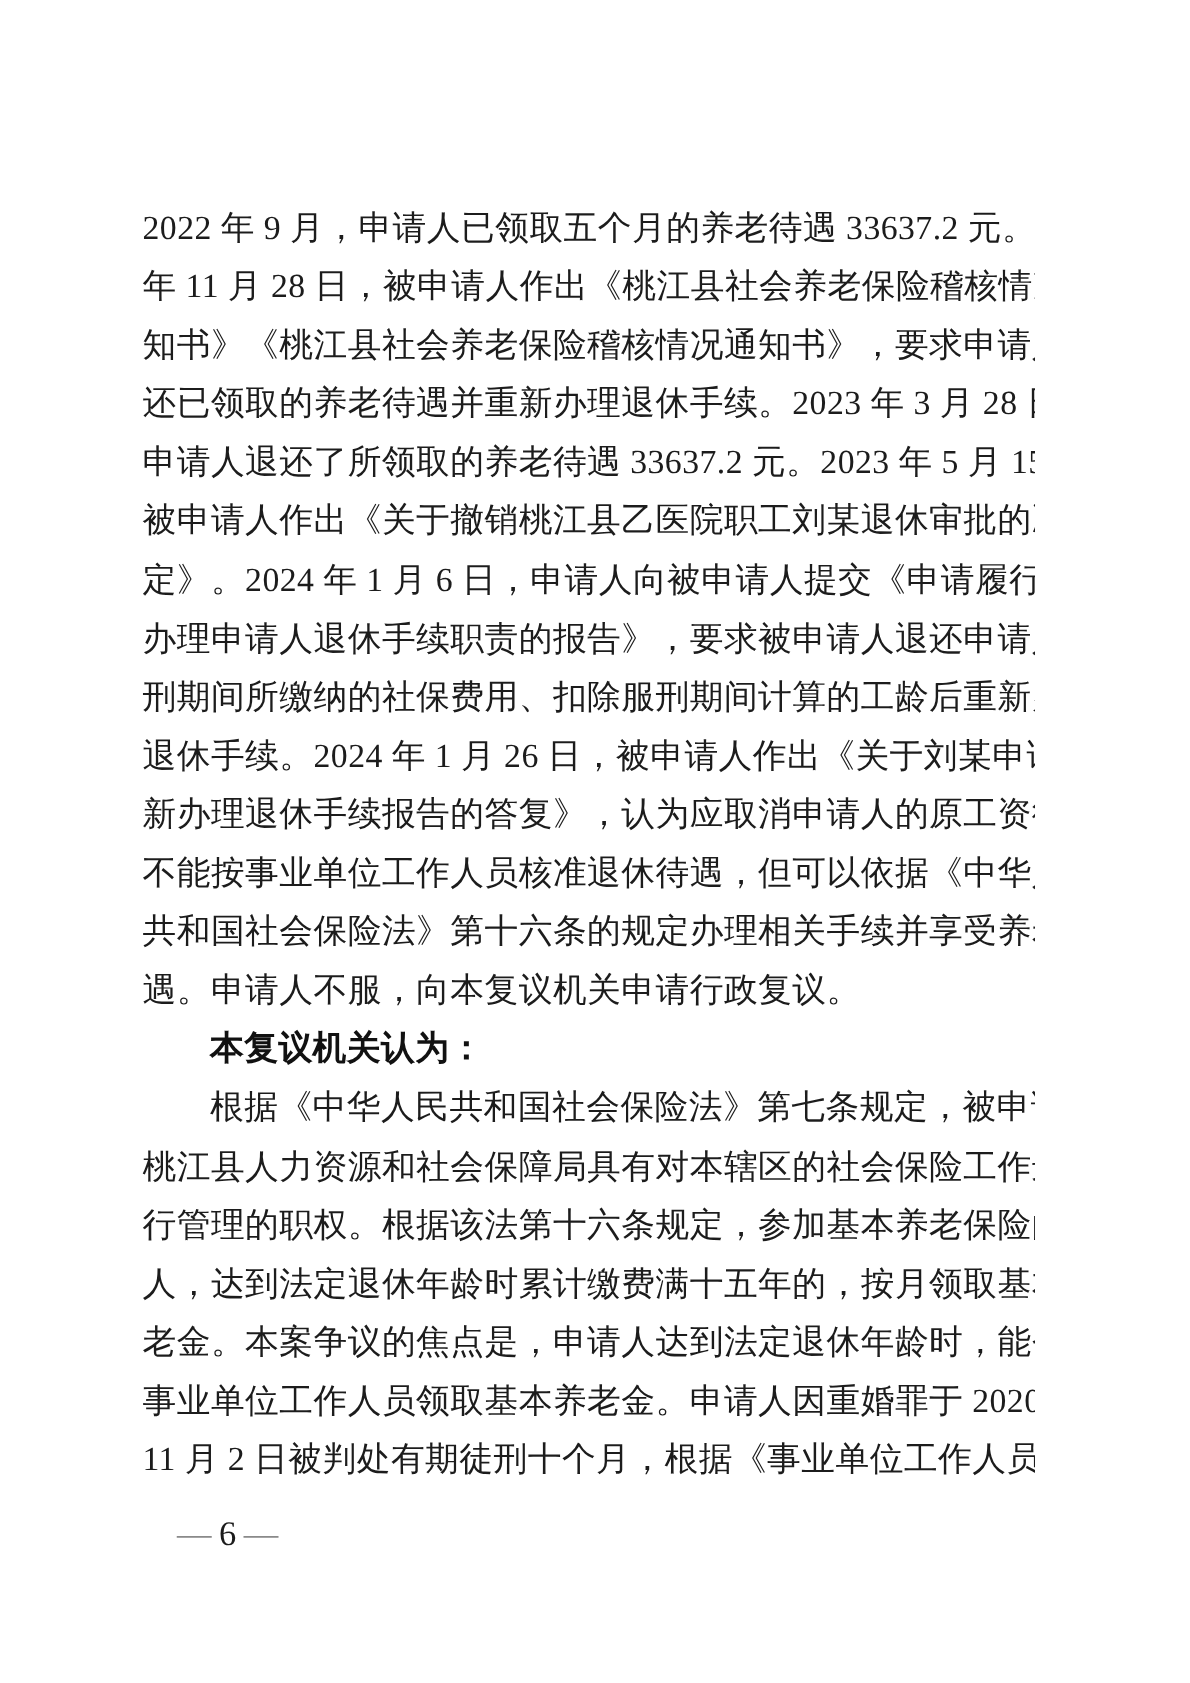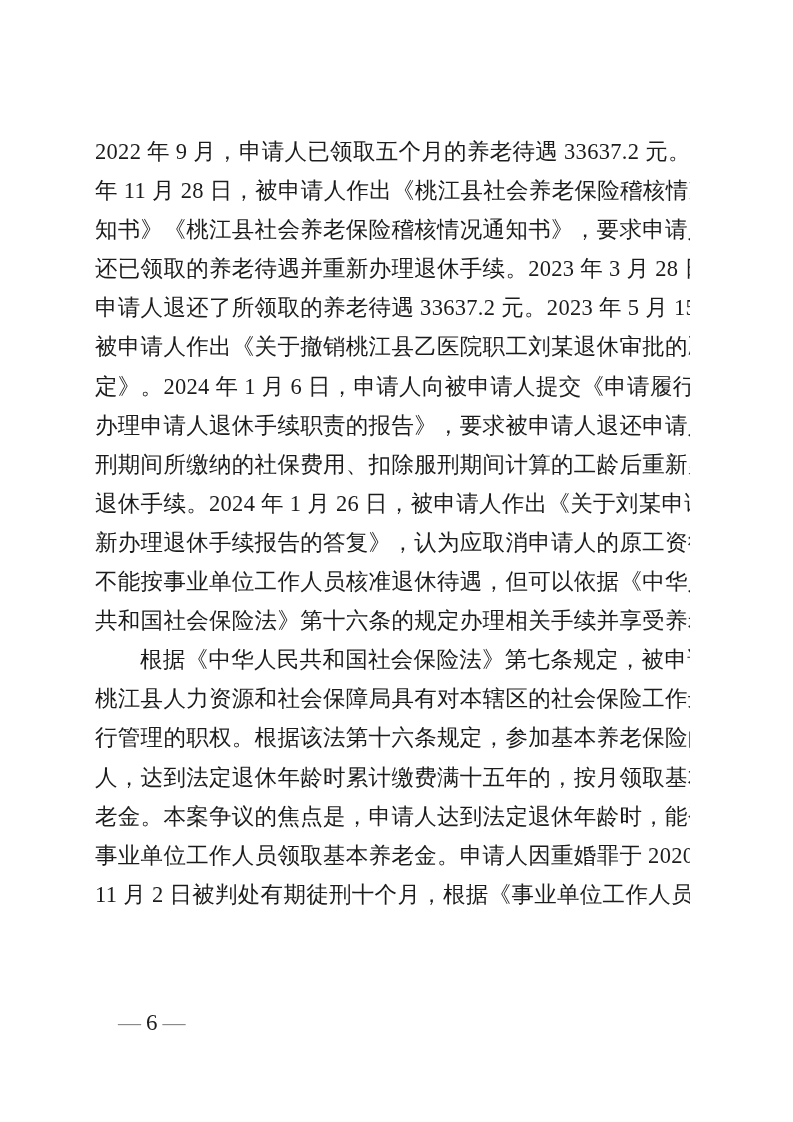--- a/index.html
+++ b/index.html
@@ -77,21 +77,23 @@
     <div class="line">还已领取的养老待遇并重新办理退休手续。2023 年 3 月 28 日，</div>
     <div class="line">申请人退还了所领取的养老待遇 33637.2 元。2023 年 5 月 15 日，</div>
     <div class="line">被申请人作出《关于撤销桃江县乙医院职工刘某退休审批的决</div>
     <div class="line">定》。2024 年 1 月 6 日，申请人向被申请人提交《申请履行重新</div>
     <div class="line">办理申请人退休手续职责的报告》，要求被申请人退还申请人服</div>
     <div class="line">刑期间所缴纳的社保费用、扣除服刑期间计算的工龄后重新办理</div>
     <div class="line">退休手续。2024 年 1 月 26 日，被申请人作出《关于刘某申请重</div>
     <div class="line">新办理退休手续报告的答复》，认为应取消申请人的原工资待遇，</div>
     <div class="line">不能按事业单位工作人员核准退休待遇，但可以依据《中华人民</div>
     <div class="line">共和国社会保险法》第十六条的规定办理相关手续并享受养老待</div>
+    <div class="line para-end">遇。申请人不服，向本复议机关申请行政复议。</div>
 
+    <div class="line heading">本复议机关认为：</div>
 
     <div class="line indent">根据《中华人民共和国社会保险法》第七条规定，被申请人</div>
     <div class="line">桃江县人力资源和社会保障局具有对本辖区的社会保险工作进</div>
     <div class="line">行管理的职权。根据该法第十六条规定，参加基本养老保险的个</div>
     <div class="line">人，达到法定退休年龄时累计缴费满十五年的，按月领取基本养</div>
     <div class="line">老金。本案争议的焦点是，申请人达到法定退休年龄时，能否按</div>
     <div class="line">事业单位工作人员领取基本养老金。申请人因重婚罪于 2020 年</div>
     <div class="line">11 月 2 日被判处有期徒刑十个月，根据《事业单位工作人员处分</div>
   </div>
 

